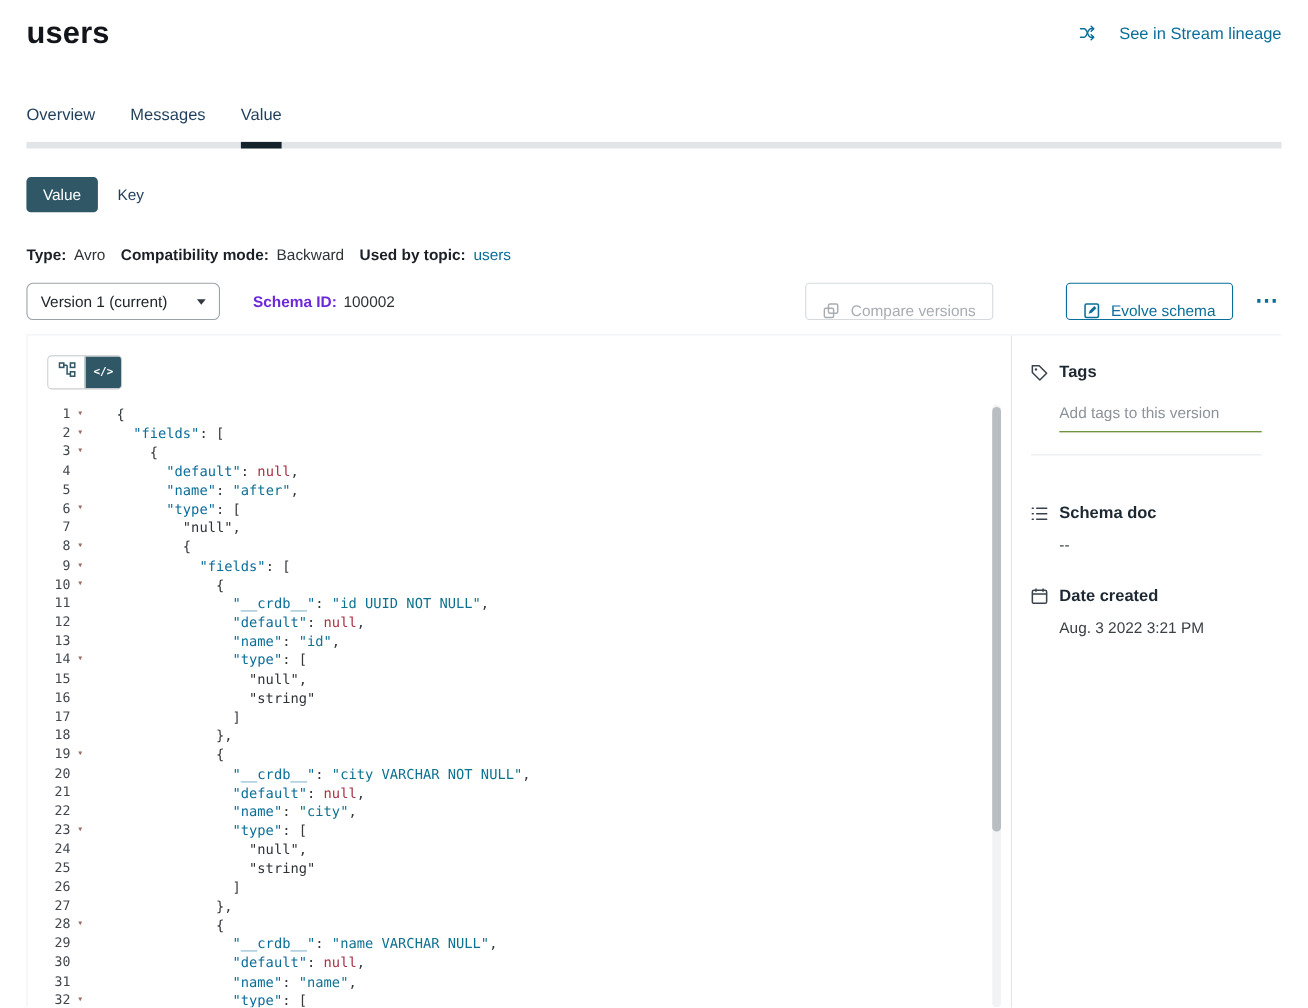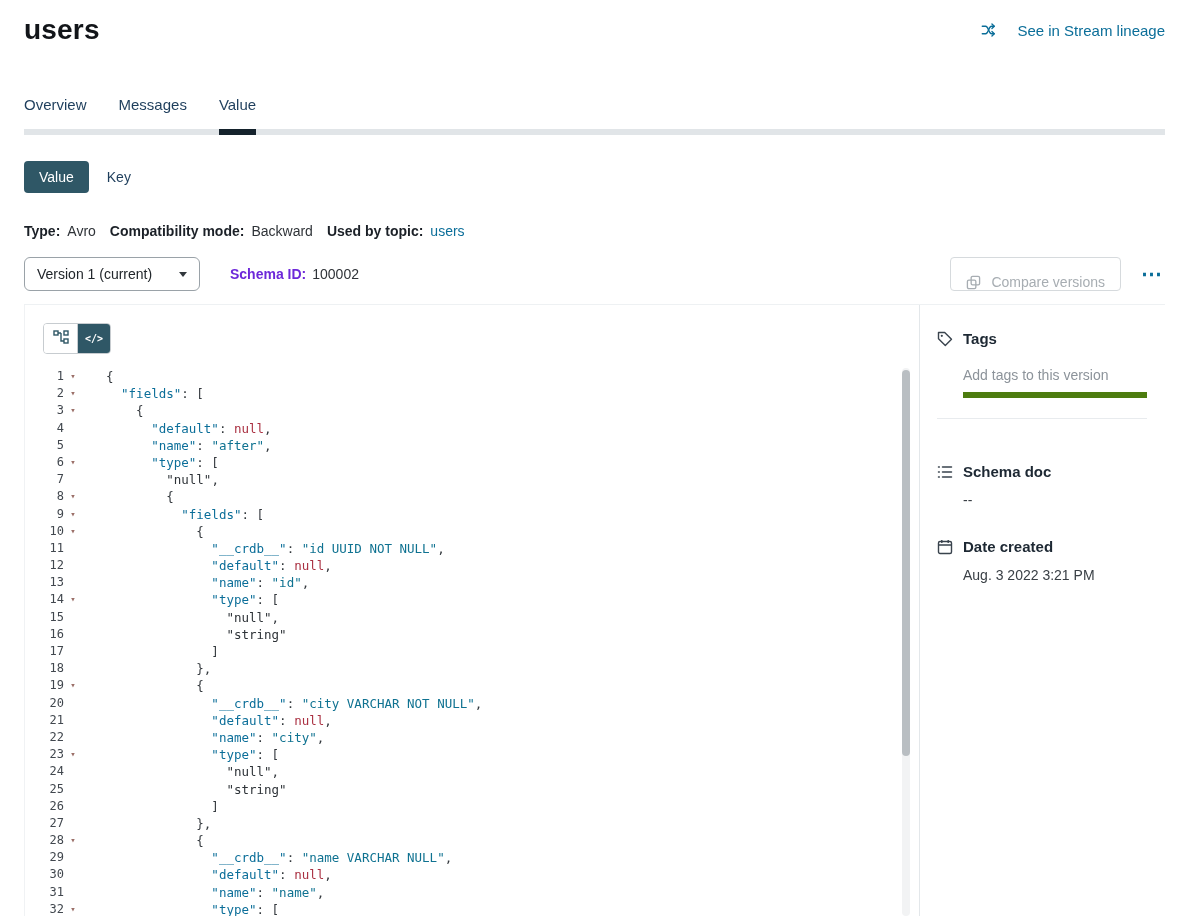--- a/index.html
+++ b/index.html
@@ -71,21 +71,21 @@
 
   .code-scrollbar { position:absolute; top:0; bottom:0; right:9px; width:8px; background:#f2f3f4; border-radius:4px; }
   .code-scrollbar .thumb { position:absolute; top:2px; left:0; width:8px; height:386px; background:#b9bec2;
                            border-radius:4px; cursor:pointer; }
 
   
   .sidebar { width:246px; flex:none; border-left:1px solid #e3e7ea; padding:25px 18px 0 17px; }
   .sb-head { display:flex; align-items:center; gap:10px; font-size:15px; font-weight:700; color:#1d2833; }
   .sb-ico { width:16px; height:16px; flex:none; display:flex; align-items:center; }
   .tag-input { display:block; width:calc(100% - 26px); margin:16px 0 0 26px; border:none; outline:none;
-               border-bottom:6px solid #4d7c0f; font-size:14px; padding:4px 0 9px;
+               border-bottom:1px solid #4d7c0f; font-size:14px; padding:4px 0 9px;
                font-family:"Liberation Sans", sans-serif; color:#6d28d9; }
   .tag-input::placeholder { color:#8c939a; }
   .sb-div { height:1px; background:#e8ebee; margin-top:20px; }
   .sb-sec { margin-top:30px; }
   .sb-sec.first-after { margin-top:44px; }
   .sb-val { margin:12px 0 0 26px; font-size:14px; color:#3a4046; }
 </style>
 </head>
 <body>
 
@@ -143,20 +143,29 @@
     </div>
     <div class="right">
       <div class="btn btn-disabled">
         <span class="sb-ico">
           <svg width="15" height="15" viewBox="0 0 16 16" fill="none" stroke="#a7adb2" stroke-width="1.4">
             <rect x="5.5" y="1.5" width="9" height="9" rx="1.5"></rect>
             <rect x="1.5" y="5.5" width="9" height="9" rx="1.5"></rect>
           </svg>
         </span>
         <span>Compare versions</span>
+      </div>
+      <div class="btn btn-outline">
+        <span class="sb-ico">
+          <svg width="15" height="15" viewBox="0 0 16 16" fill="none" stroke="#0b6e99" stroke-width="1.5">
+            <rect x="1.5" y="1.5" width="13" height="13" rx="1.5"></rect>
+            <path d="M5 11l1-3 4.5-4.5 2 2L8 10l-3 1z" fill="#0b6e99" stroke="none"></path>
+          </svg>
+        </span>
+        <span>Evolve schema</span>
       </div>
       <div class="more">⋯</div>
     </div>
   </div>
 
   <div class="main">
 
     <div class="editor">
       <div class="etb">
         <div class="view-toggle">

